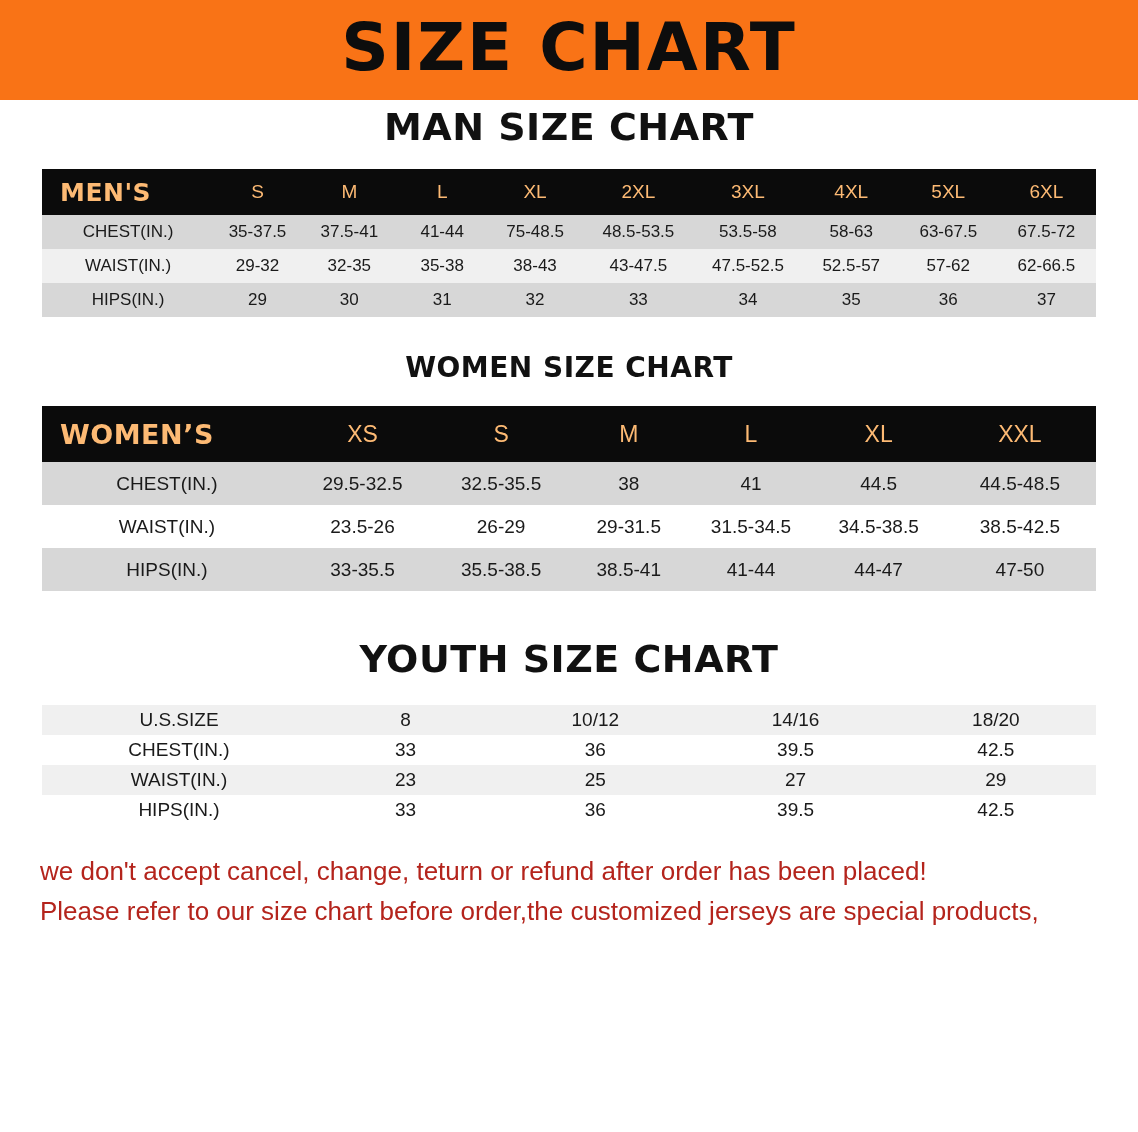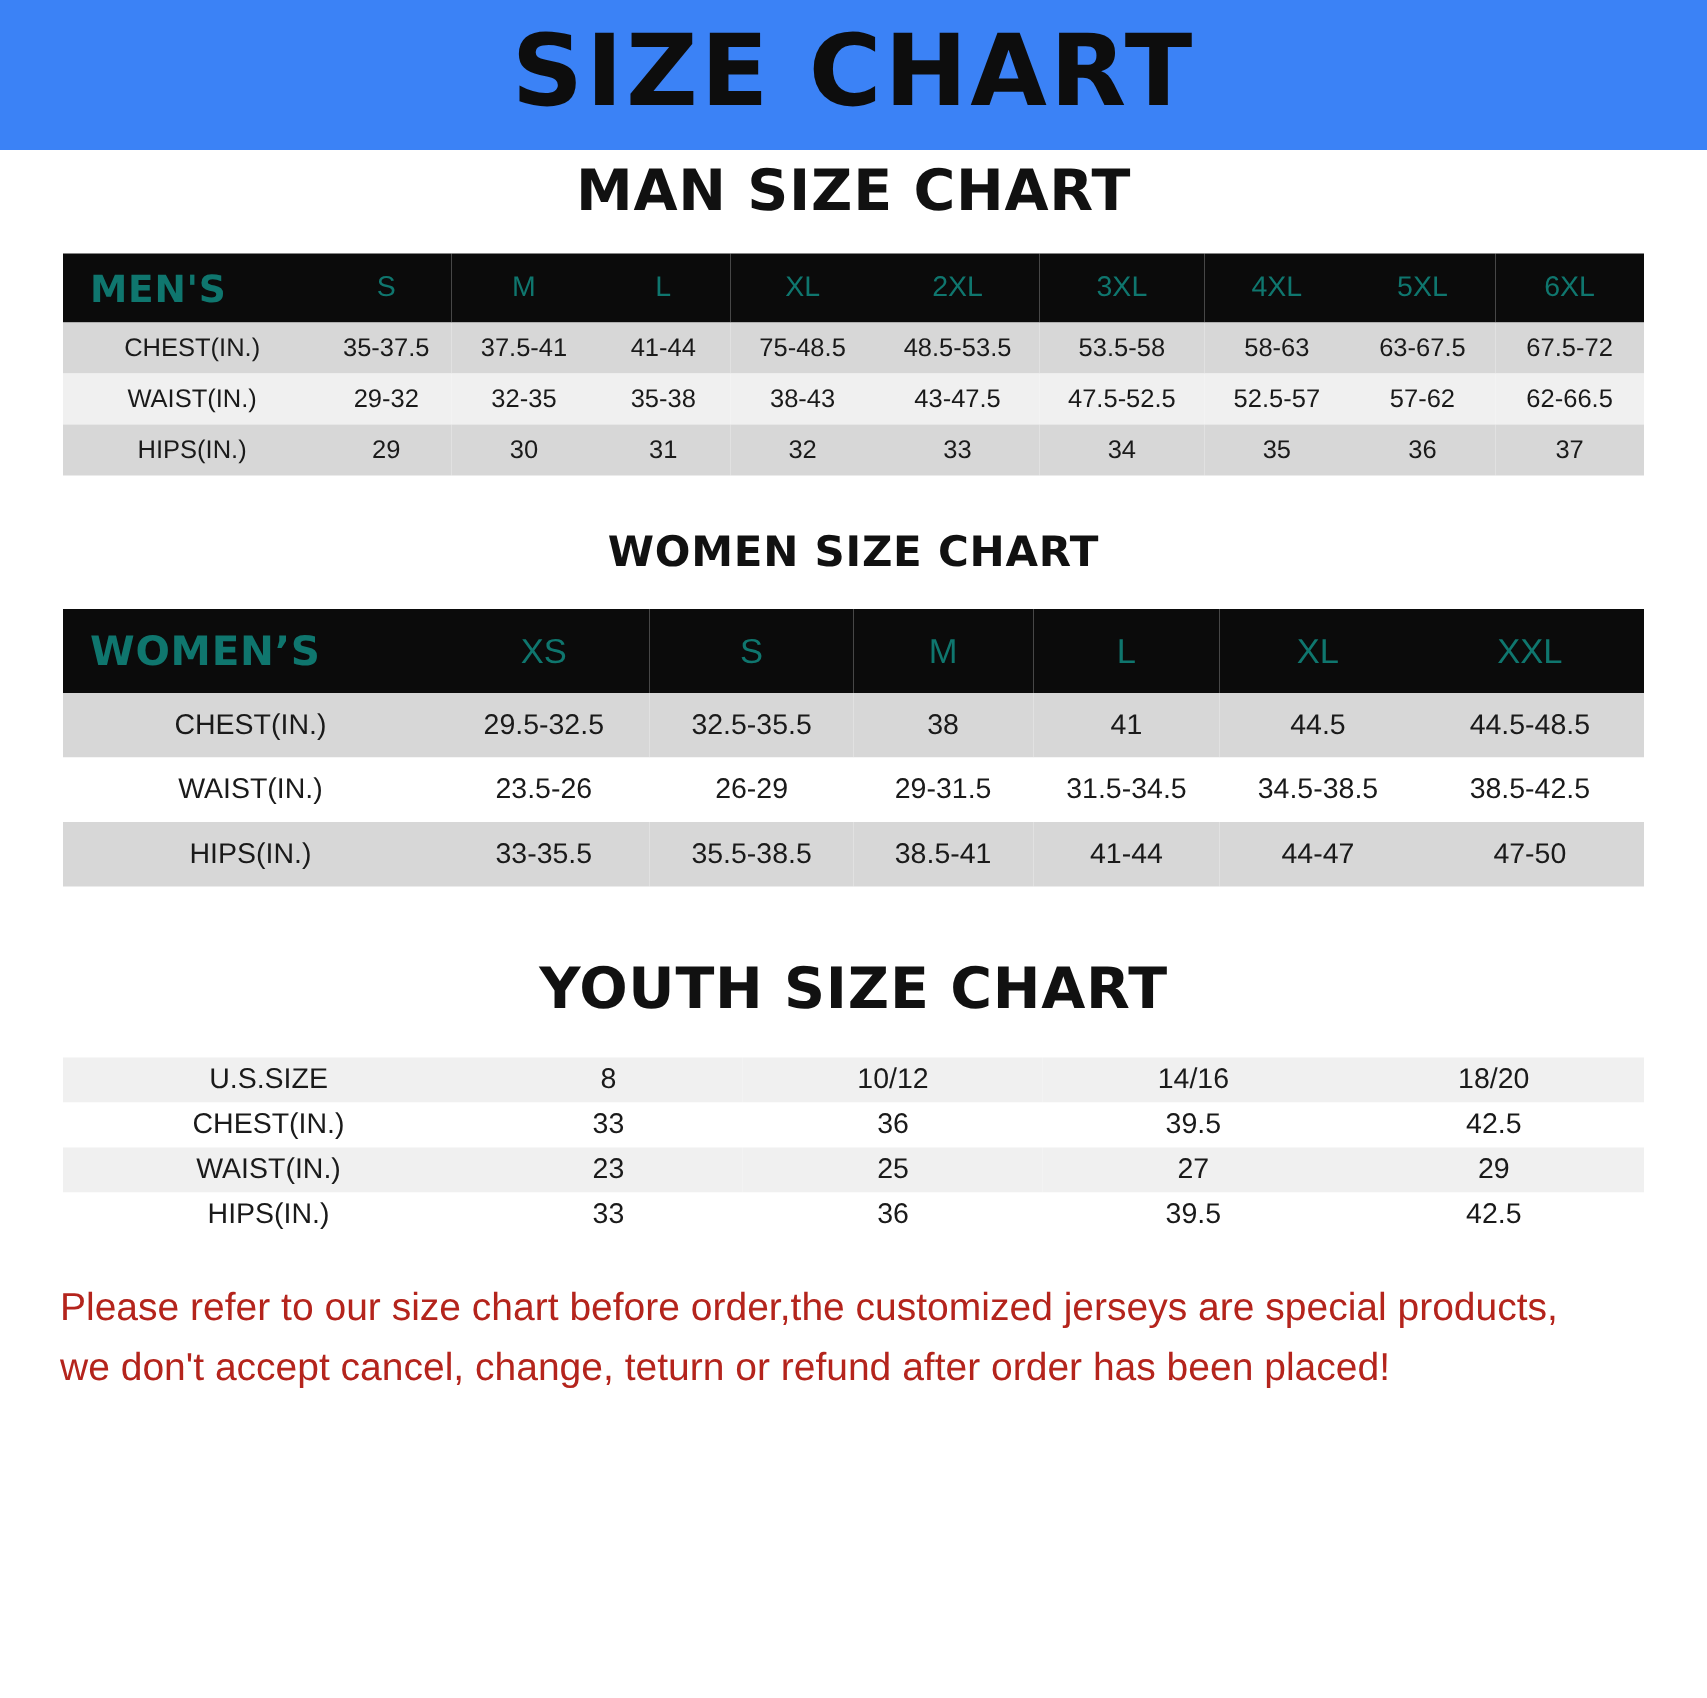--- a/index.html
+++ b/index.html
@@ -12,21 +12,21 @@
     height: 1132px;
     font-family: "Liberation Sans", sans-serif;
     color: #111;
     overflow: hidden;
   }
 
   
   .banner {
     width: 100%;
     height: 100px;
-    background: #3b82f6;
+    background: #f97316;
     display: flex;
     align-items: center;
     justify-content: center;
   }
   .banner-title {
     font-family: "DejaVu Sans", sans-serif;
     font-weight: bold;
     font-size: 66px;
     letter-spacing: 2px;
     color: #0d0d0d;
@@ -56,21 +56,21 @@
   table td, table th {
     padding: 0;
     text-align: center;
     vertical-align: middle;
     font-weight: normal;
   }
 
   
   tr.hdr td, tr.hdr th {
     background: #0b0b0b;
-    color: #0f766e;
+    color: #fdba74;
   }
   tr.hdr .lbl {
     text-align: left;
     padding-left: 18px;
     font-family: "DejaVu Sans", sans-serif;
     font-weight: bold;
     letter-spacing: 0.5px;
   }
 
   
@@ -274,15 +274,15 @@
         <td>33</td>
         <td>36</td>
         <td>39.5</td>
         <td>42.5</td>
       </tr>
     </tbody>
   </table>
 </div>
 
 <div class="note">
+  <div>we don't accept cancel, change, teturn or refund after order has been placed!</div>
   <div>Please refer to our size chart before order,the customized jerseys are special products,</div>
-  <div>we don't accept cancel, change, teturn or refund after order has been placed!</div>
 </div>
 
 </body></html>

